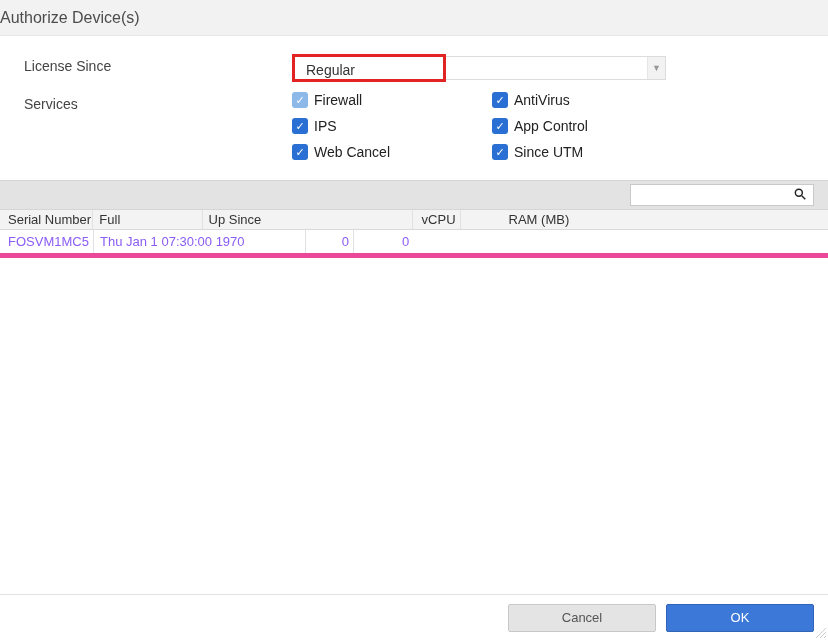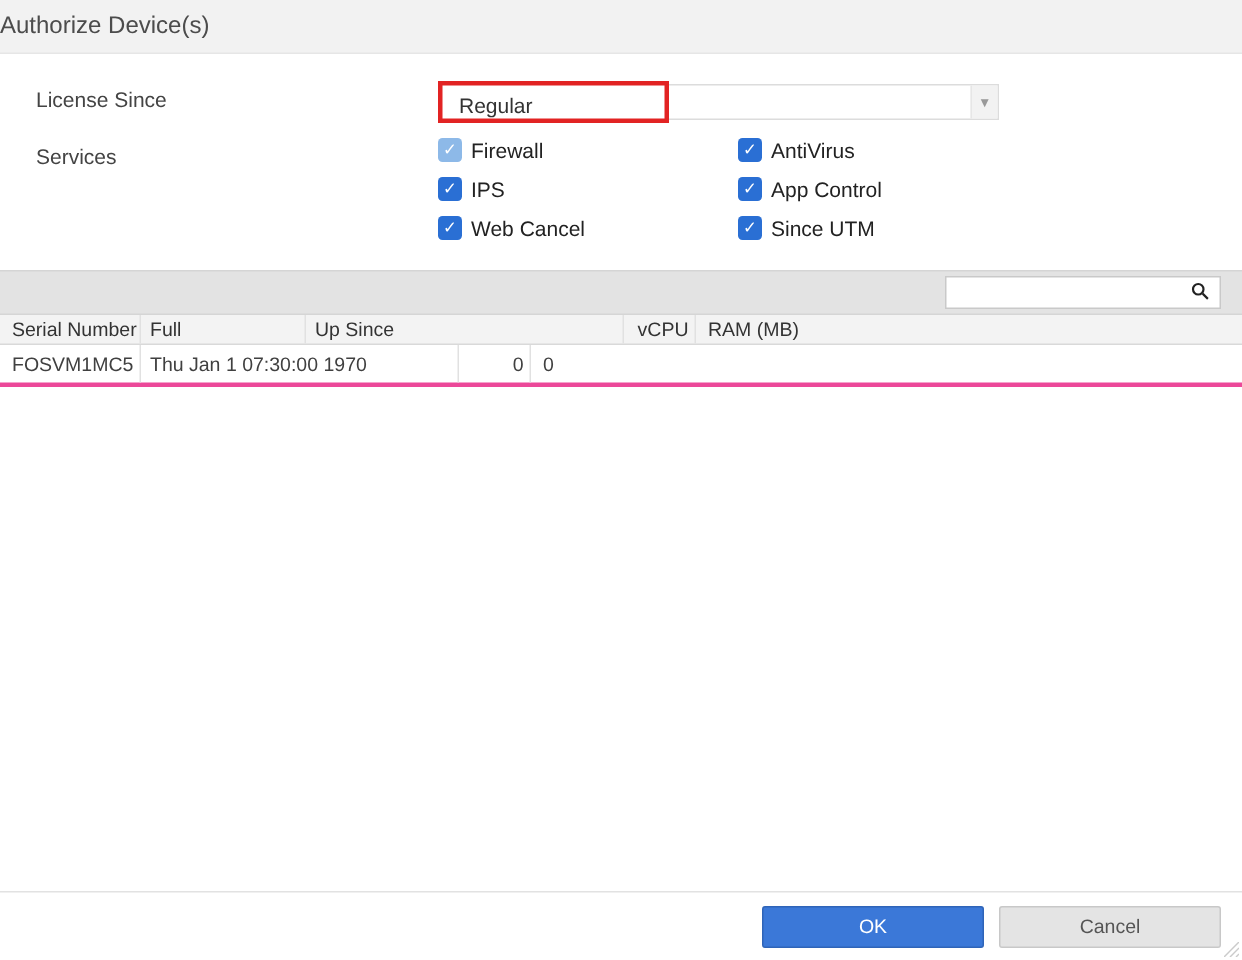--- a/index.html
+++ b/index.html
@@ -136,28 +136,28 @@
     height: 20px;
     align-items: center;
     font-size: 13px;
     color: #333;
   }
   .grid-row {
     display: flex;
     height: 28px;
     align-items: flex-end;
     font-size: 13px;
-    border-bottom: 3px solid #ec4899;
-    color: #404040;
+    border-bottom: 5px solid #ec4899;
+    color: #8b5cf6;
   }
   .c-serial { width: 94px; padding-left: 8px; border-right: 1px solid #e1e1e1; overflow: hidden; white-space: nowrap; height:100%; display:flex; align-items:center;}
   .c-name   { width: 110px; padding-left: 6px; border-right: 1px solid #e1e1e1; overflow: hidden; white-space: nowrap; height:100%; display:flex; align-items:center;}
   .c-since  { width: 212px; padding-left: 6px; border-right: 1px solid #e1e1e1; overflow: hidden; white-space: nowrap; height:100%; display:flex; align-items:center;}
   .c-vcpu   { width: 48px;  text-align:right; padding-right: 4px; border-right: 1px solid #e1e1e1; height:100%; display:flex; align-items:center; justify-content:flex-end;}
-  .c-ram    { width: 330px; padding-left: 8px; height:100%; display:flex; align-items:center;}
+  .c-ram    { width: 330px; padding-left: 8px; height:100%; display:flex; align-items:center;margin-left:40px;}
   .c-ram.data { padding-left: 8px; }
   .c-ram.data span { margin-left: 0; }
   .c-ram .val { margin-left: 0; }
   .footer {
     position: absolute;
     left: 0; right: 0; bottom: 0;
     border-top: 1px solid #e2e2e2;
     height: 46px;
     display: flex;
     justify-content: flex-end;
@@ -296,25 +296,25 @@
     <div class="c-serial">FOSVM1MC5</div>
     <div class="c-since">Thu Jan 1 07:30:00 1970</div>
     <div class="c-vcpu">0</div>
     <div class="c-ram data">
         <span class="val">0</span>
       </div>
   </div>
 </div>
 
 <div class="footer">
+  <div class="btn secondary">
+    <span>Cancel</span>
+  </div>
   <div class="btn primary">
     <span>OK</span>
-  </div>
-  <div class="btn secondary">
-    <span>Cancel</span>
   </div>
 </div>
 
 <svg class="resize-grip" viewBox="0 0 10 10">
   <line x1="0" y1="10" x2="10" y2="0" stroke="#999" stroke-width="1"></line>
   <line x1="4" y1="10" x2="10" y2="4" stroke="#999" stroke-width="1"></line>
   <line x1="8" y1="10" x2="10" y2="8" stroke="#999" stroke-width="1"></line>
 </svg>
 
 </body></html>

